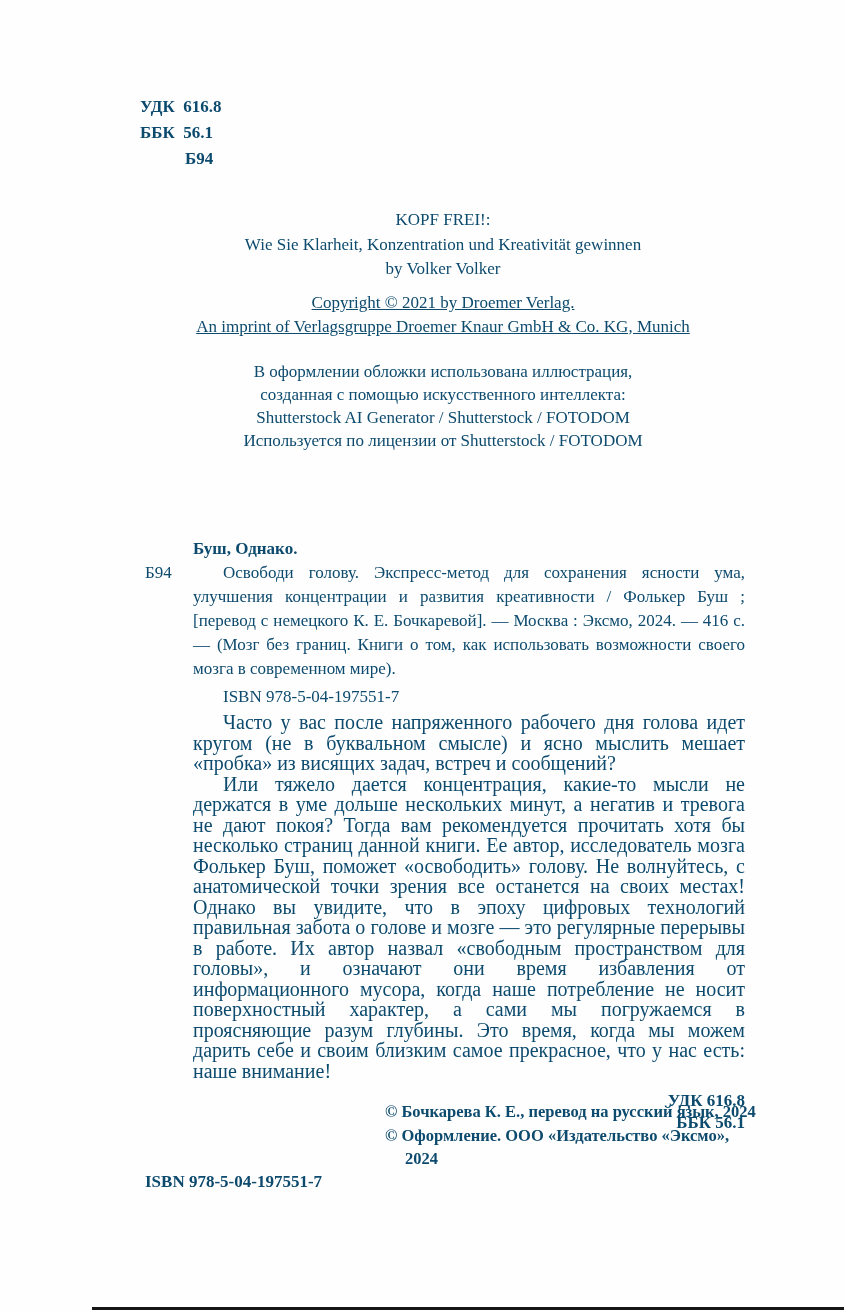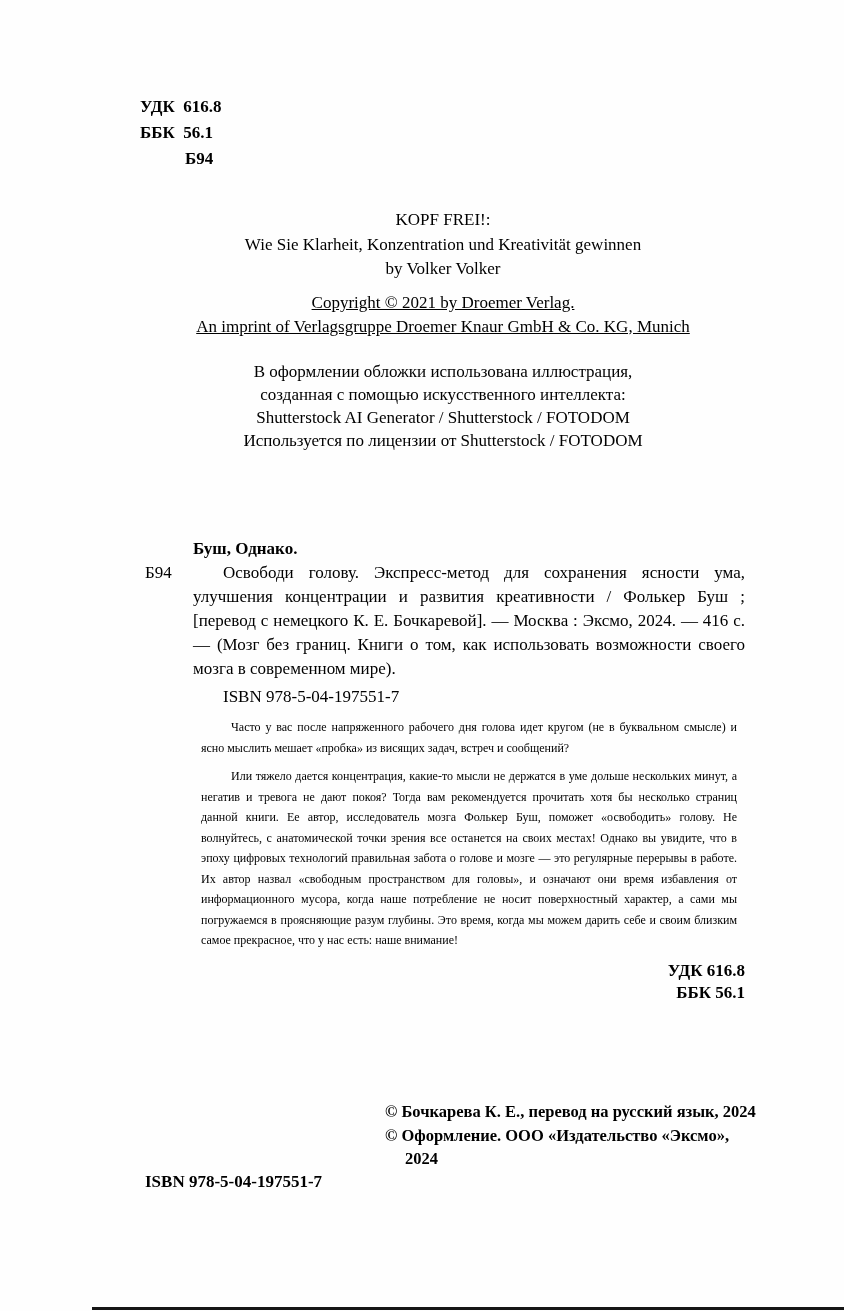--- a/index.html
+++ b/index.html
@@ -5,21 +5,21 @@
   html, body {
     margin: 0;
     padding: 0;
     background: #ffffff;
   }
   .page {
     position: relative;
     width: 844px;
     height: 1311px;
     background: #fefefe;
-    color: #000000;
+    color: #0c4a6e;
     font-family: "Liberation Serif", "DejaVu Serif", serif;
     font-size: 17px;
     overflow: hidden;
   }
   
   .top-codes {
     position: absolute;
     left: 140px;
     top: 94px;
     line-height: 26px;
@@ -62,24 +62,24 @@
     top: 0;
     text-indent: 0;
   }
   .biblio-isbn {
     margin-top: 4px;
     margin-bottom: 3px;
     padding-left: 30px;
     line-height: 24px;
   }
   .annotation {
-    margin: 8px;
+    margin: 0;
     text-align: justify;
     text-indent: 30px;
-    font-size: 12px;
+    font-size: 20px;
     line-height: 20.5px;
   }
   .bottom-codes {
     margin-top: 9px;
     text-align: right;
     font-weight: bold;
     line-height: 22px;
   }
   
   .footer-copyrights {

